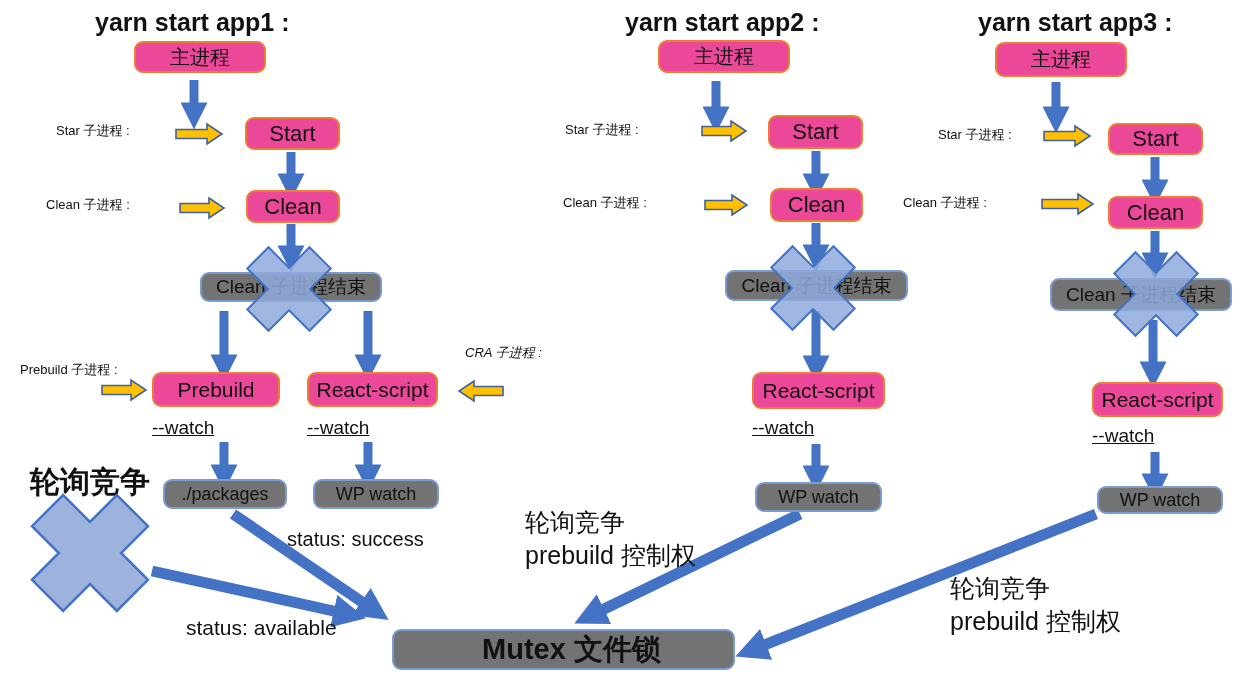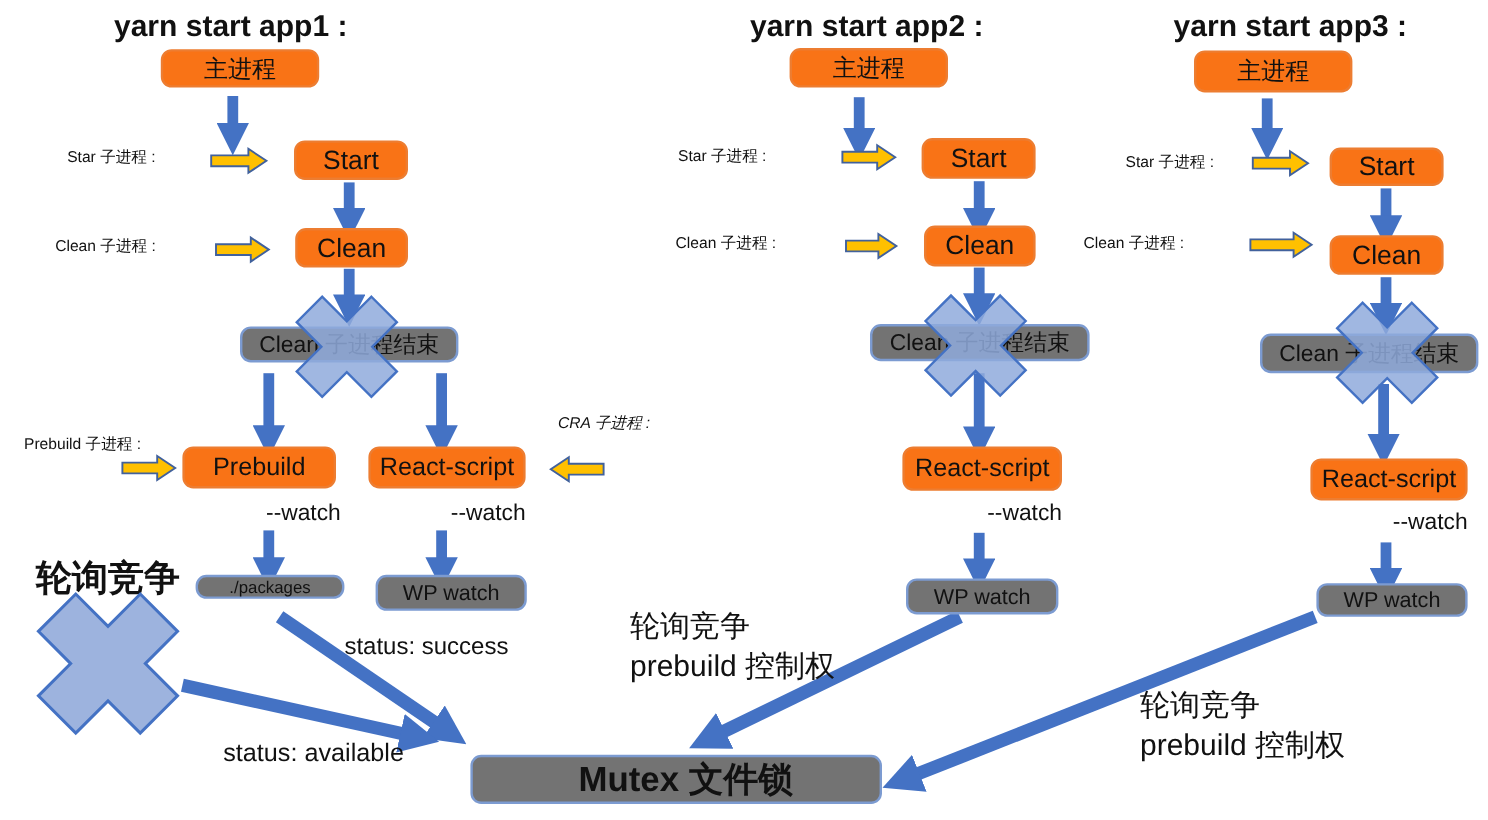--- a/index.html
+++ b/index.html
@@ -13,26 +13,26 @@
   }
   svg.layer{position:absolute;left:0;top:0;z-index:1;pointer-events:none;}
   svg.layer-top{position:absolute;left:0;top:0;z-index:3;pointer-events:none;}
   .node{
     position:absolute;z-index:2;
     display:flex;align-items:center;justify-content:center;
     border-radius:9px;
     box-sizing:border-box;
     white-space:nowrap;
   }
-  .node.orange{background:#f97316;border:2px solid #ED7D31;}
+  .node.orange{background:#ec4899;border:2px solid #ED7D31;}
   .node.light{background:#737373;border:2px solid #7C9BD1;}
   .lbl{position:absolute;z-index:2;white-space:nowrap;}
   .title{font-size:25px;font-weight:600;}
   .side{font-size:13px;}
-  .watch{font-size:19px;text-align:right;}
+  .watch{font-size:19px;text-align:left;text-decoration:underline;}
   .status{font-size:20px;}
   .poll{font-size:25px;line-height:33px;z-index:4;}
   .big{font-size:30px;font-weight:600;}
 </style>
 </head>
 <body>
 
 <div id="canvas">
 
   <svg class="layer" width="1240" height="683" viewBox="0 0 1240 683">
@@ -93,21 +93,21 @@
   <div class="node orange" style="left:245px;top:117px;width:95px;height:33px;font-size:22px;">Start</div>
   <div class="lbl side" style="left:46px;top:196px;">Clean 子进程 :</div>
   <div class="node orange" style="left:246px;top:190px;width:94px;height:33px;font-size:22px;">Clean</div>
   <div class="node light" style="left:200px;top:272px;width:182px;height:30px;font-size:19px;">Clean 子进程结束</div>
   <div class="lbl side" style="left:20px;top:341px;margin-top:20px;">Prebuild 子进程 :</div>
   <div class="node orange" style="left:152px;top:372px;width:128px;height:35px;font-size:21px;">Prebuild</div>
   <div class="node orange" style="left:307px;top:372px;width:131px;height:35px;font-size:21px;">React-script</div>
   <div class="lbl side" style="left:465px;top:344px;font-style:italic;">CRA 子进程 :</div>
   <div class="lbl watch" style="left:152px;top:417px;width:132px;">--watch</div>
   <div class="lbl watch" style="left:307px;top:417px;width:131px;">--watch</div>
-  <div class="node light" style="left:163px;top:479px;width:124px;height:20px;font-size:14px;">./packages</div>
+  <div class="node light" style="left:163px;top:479px;width:124px;height:30px;font-size:18px;">./packages</div>
   <div class="node light" style="left:313px;top:479px;width:126px;height:30px;font-size:18px;">WP watch</div>
   <div class="lbl status" style="left:287px;top:528px;">status: success</div>
   <div class="lbl big" style="left:30px;top:462px;">轮询竞争</div>
   <div class="lbl status" style="left:170px;top:616px;font-size:21px;margin-left:16px;">status: available</div>
 
   <div class="lbl title" style="left:625px;top:8px;">yarn start app2 :</div>
   <div class="node orange" style="left:658px;top:40px;width:132px;height:33px;font-size:20px;">主进程</div>
   <div class="lbl side" style="left:565px;top:121px;">Star 子进程 :</div>
   <div class="node orange" style="left:768px;top:115px;width:95px;height:34px;font-size:22px;">Start</div>
   <div class="lbl side" style="left:563px;top:194px;">Clean 子进程 :</div>

